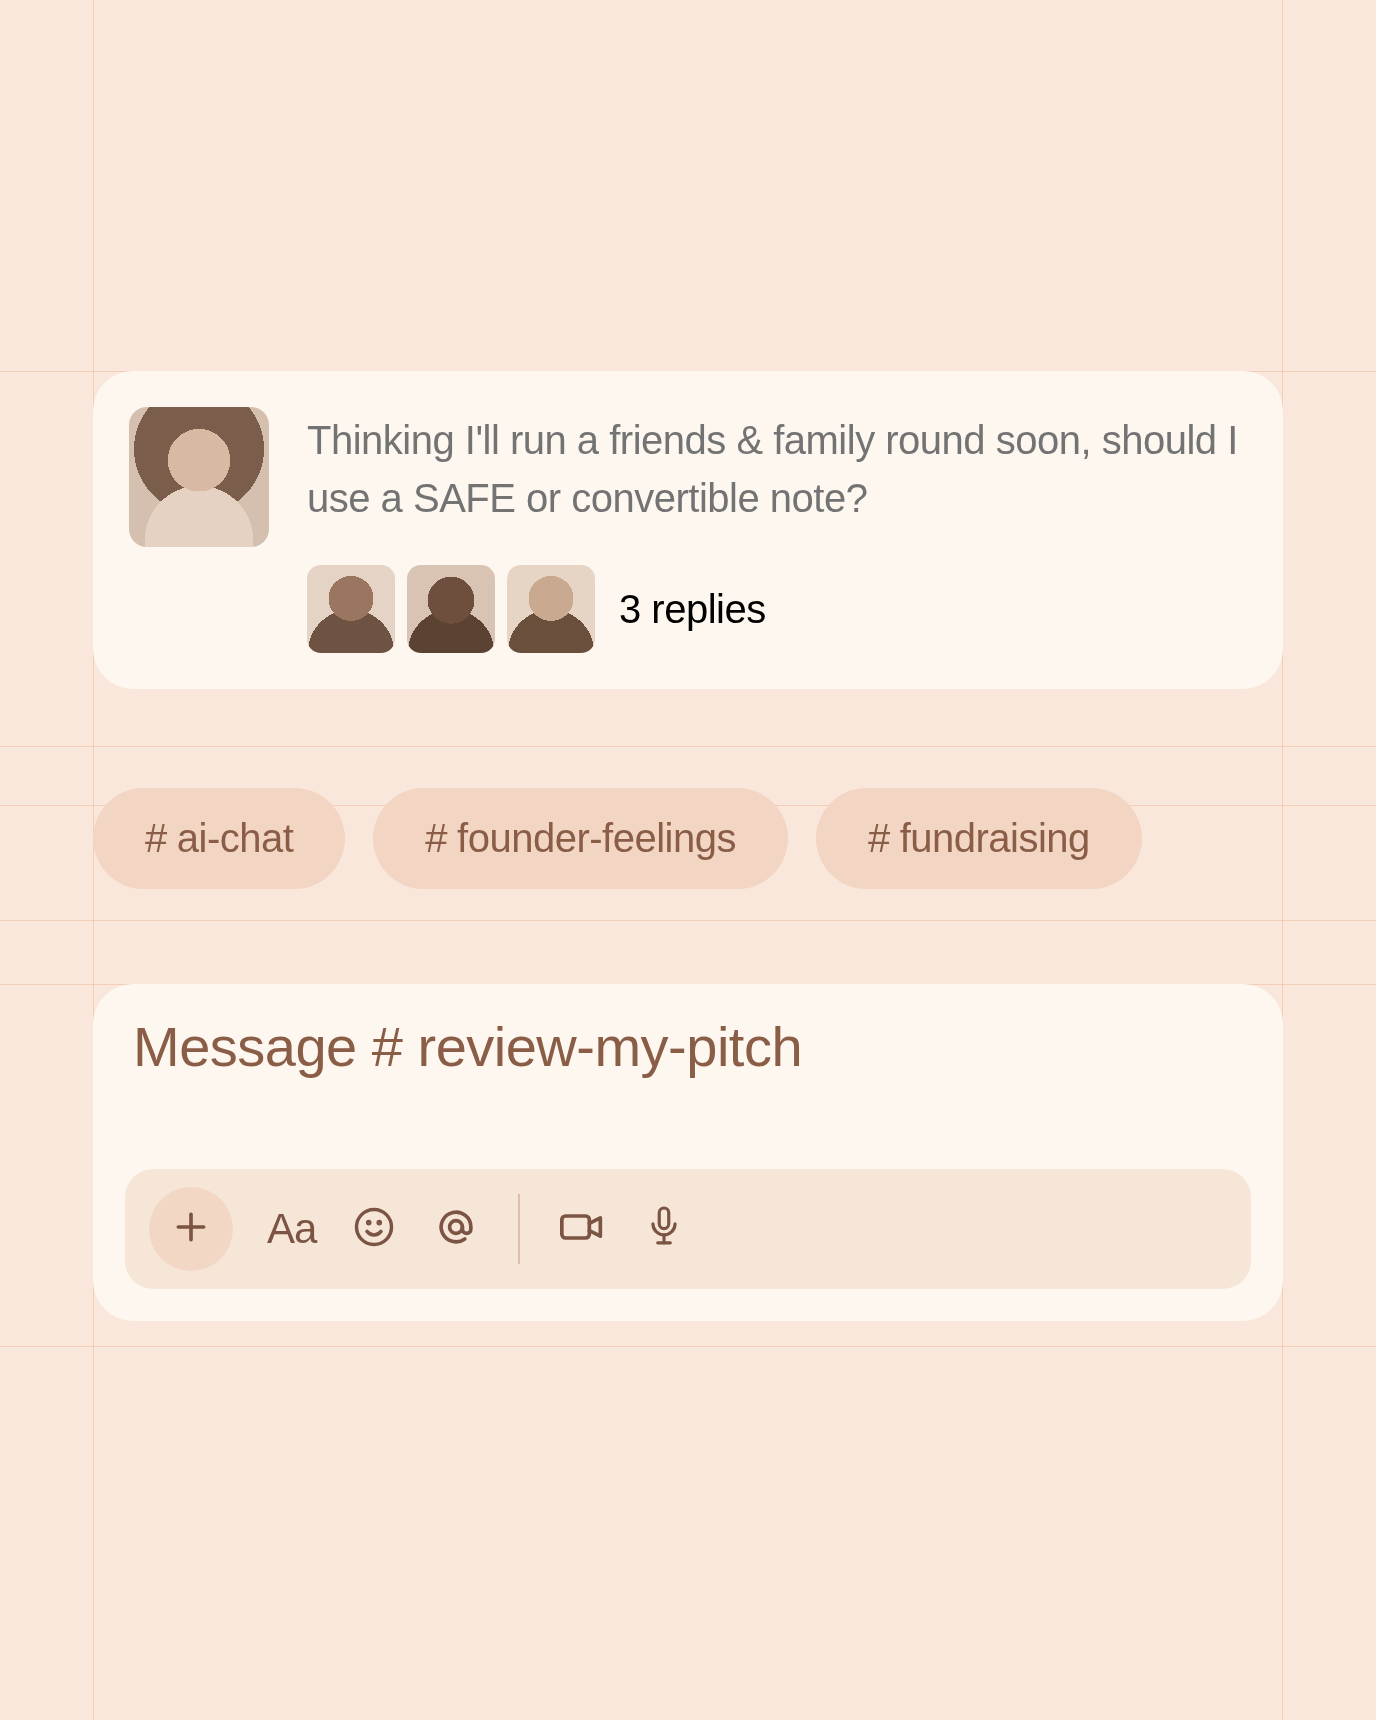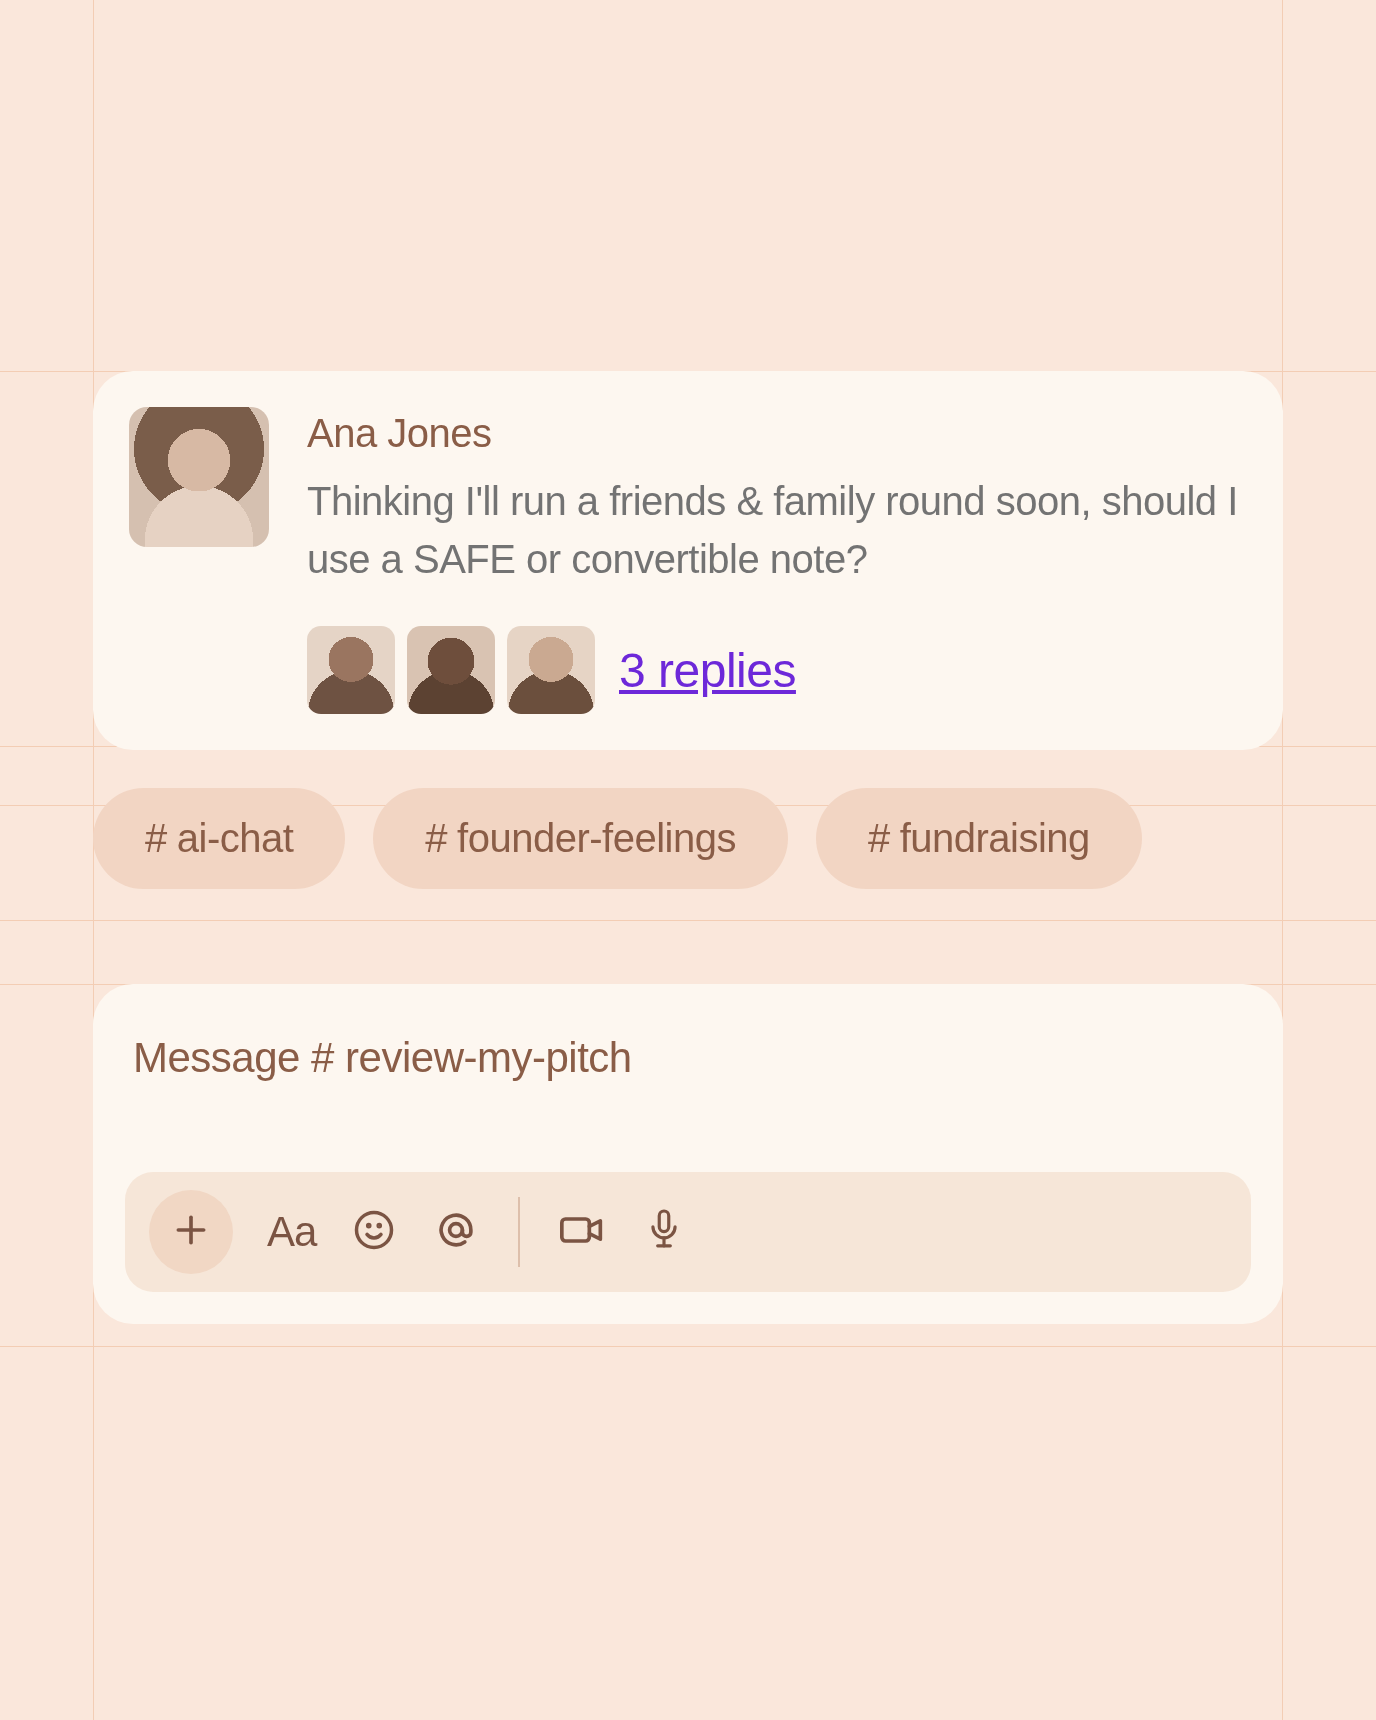--- a/index.html
+++ b/index.html
@@ -106,24 +106,23 @@
       position: relative;
       overflow: hidden;
     }
     .reply-avatar + .reply-avatar { margin-left: 12px; }
 
     .ra1 { background: radial-gradient(circle at 50% 38%, #9a7560 0%, #9a7560 32%, transparent 32%), radial-gradient(circle at 50% 100%, #6e5242 0%, #6e5242 44%, transparent 44%), linear-gradient(#e5d4c6, #e5d4c6); }
     .ra2 { background: radial-gradient(circle at 50% 40%, #6e4e3c 0%, #6e4e3c 34%, transparent 34%), radial-gradient(circle at 50% 100%, #5c4232 0%, #5c4232 44%, transparent 44%), linear-gradient(#d9c3b2, #d9c3b2); }
     .ra3 { background: radial-gradient(circle at 50% 38%, #caa991 0%, #caa991 32%, transparent 32%), radial-gradient(circle at 50% 100%, #6b4f3d 0%, #6b4f3d 44%, transparent 44%), linear-gradient(#e6d4c5, #e6d4c5); }
 
     .replies-text {
-      font-size: 48px;
-      color: #6d28d9;
-      letter-spacing: -0.5px;
-      text-decoration: underline;
+      font-size: 40px;
+      color: #000000;
+      letter-spacing: -0.5px;
     }
 
     .channel-chips {
       position: absolute;
       left: 93px;
       top: 788px;
       width: 1190px;
       display: flex;
       gap: 28px;
     }
@@ -143,25 +142,24 @@
       position: absolute;
       left: 93px;
       top: 984px;
       width: 1190px;
       background: #fdf7f0;
       border-radius: 40px;
       padding: 30px 32px 32px 32px;
     }
 
     .compose-placeholder {
-      font-size: 42px;
+      font-size: 56px;
       color: #8a5d47;
       letter-spacing: -0.5px;
       padding-left: 8px;
-      margin-top: 20px;
     }
 
     .compose-toolbar {
       margin-top: 90px;
       background: #f6e6d8;
       border-radius: 28px;
       height: 120px;
       display: flex;
       align-items: center;
       padding: 0 24px;
@@ -216,21 +214,20 @@
   <div class="hline" style="top:984px"></div>
   <div class="hline" style="top:1346px"></div>
 </div>
 
 <div class="canvas">
 
   <div class="message-card">
     <div class="msg-row">
       <div class="avatar"></div>
       <div class="msg-body">
-        <div class="author">Ana Jones</div>
         <div class="text">Thinking I'll run a friends &amp; family round soon, should I use a SAFE or convertible note?</div>
         <div class="replies-row">
           <div class="reply-avatars">
             <div class="reply-avatar ra1"></div>
             <div class="reply-avatar ra2"></div>
             <div class="reply-avatar ra3"></div>
           </div>
           <div class="replies-text">3 replies</div>
         </div>
       </div>

